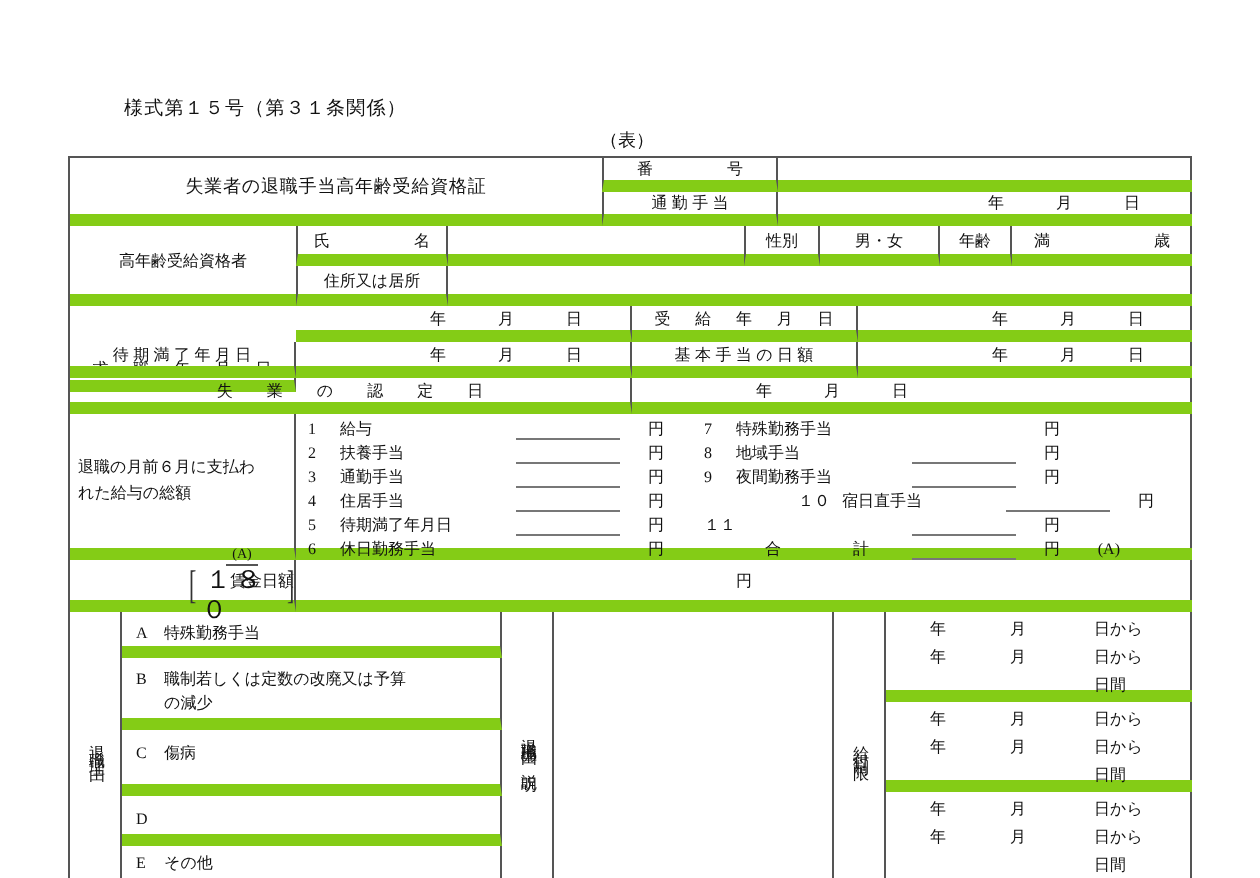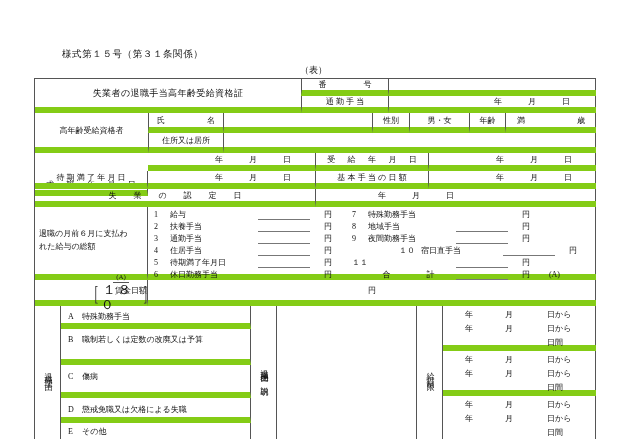--- a/index.html
+++ b/index.html
@@ -343,32 +343,32 @@
     <div class="c bb br" style="left:26px;top:227px;width:190px;height:23px;"></div>
     <div class="reason" style="left:33px;top:232px;width:180px;">
       <span class="rk">A</span>
       <span class="rtext">特殊勤務手当</span>
     </div>
 
     <div class="c bb br" style="left:26px;top:250px;width:190px;height:36px;"></div>
     <div class="reason" style="left:33px;top:255px;width:180px;flex-wrap:wrap;">
       <span class="rk">B</span>
       <span class="rtext">職制若しくは定数の改廃又は予算</span>
+      <span class="rtext" style="width:100%;padding-left:14px;">の減少</span>
     </div>
 
     <div class="c bb br" style="left:26px;top:286px;width:190px;height:33px;"></div>
     <div class="reason" style="left:33px;top:292px;width:180px;">
       <span class="rk">C</span>
       <span class="rtext">傷病</span>
     </div>
 
     <div class="c bb br" style="left:26px;top:319px;width:190px;height:25px;"></div>
     <div class="reason" style="left:33px;top:325px;width:180px;">
       <span class="rk">D</span>
-      <span class="rtext">懲戒免職又は欠格による失職</span>
     </div>
 
     <div class="c br" style="left:26px;top:344px;width:190px;height:17px;"></div>
     <div class="reason" style="left:33px;top:347px;width:180px;">
       <span class="rk">E</span>
       <span class="rtext">その他</span>
     </div>
 
     <div class="c br" style="left:216px;top:227px;width:26px;height:134px;">
       <span class="vert-tight">退職理由の説明</span>

